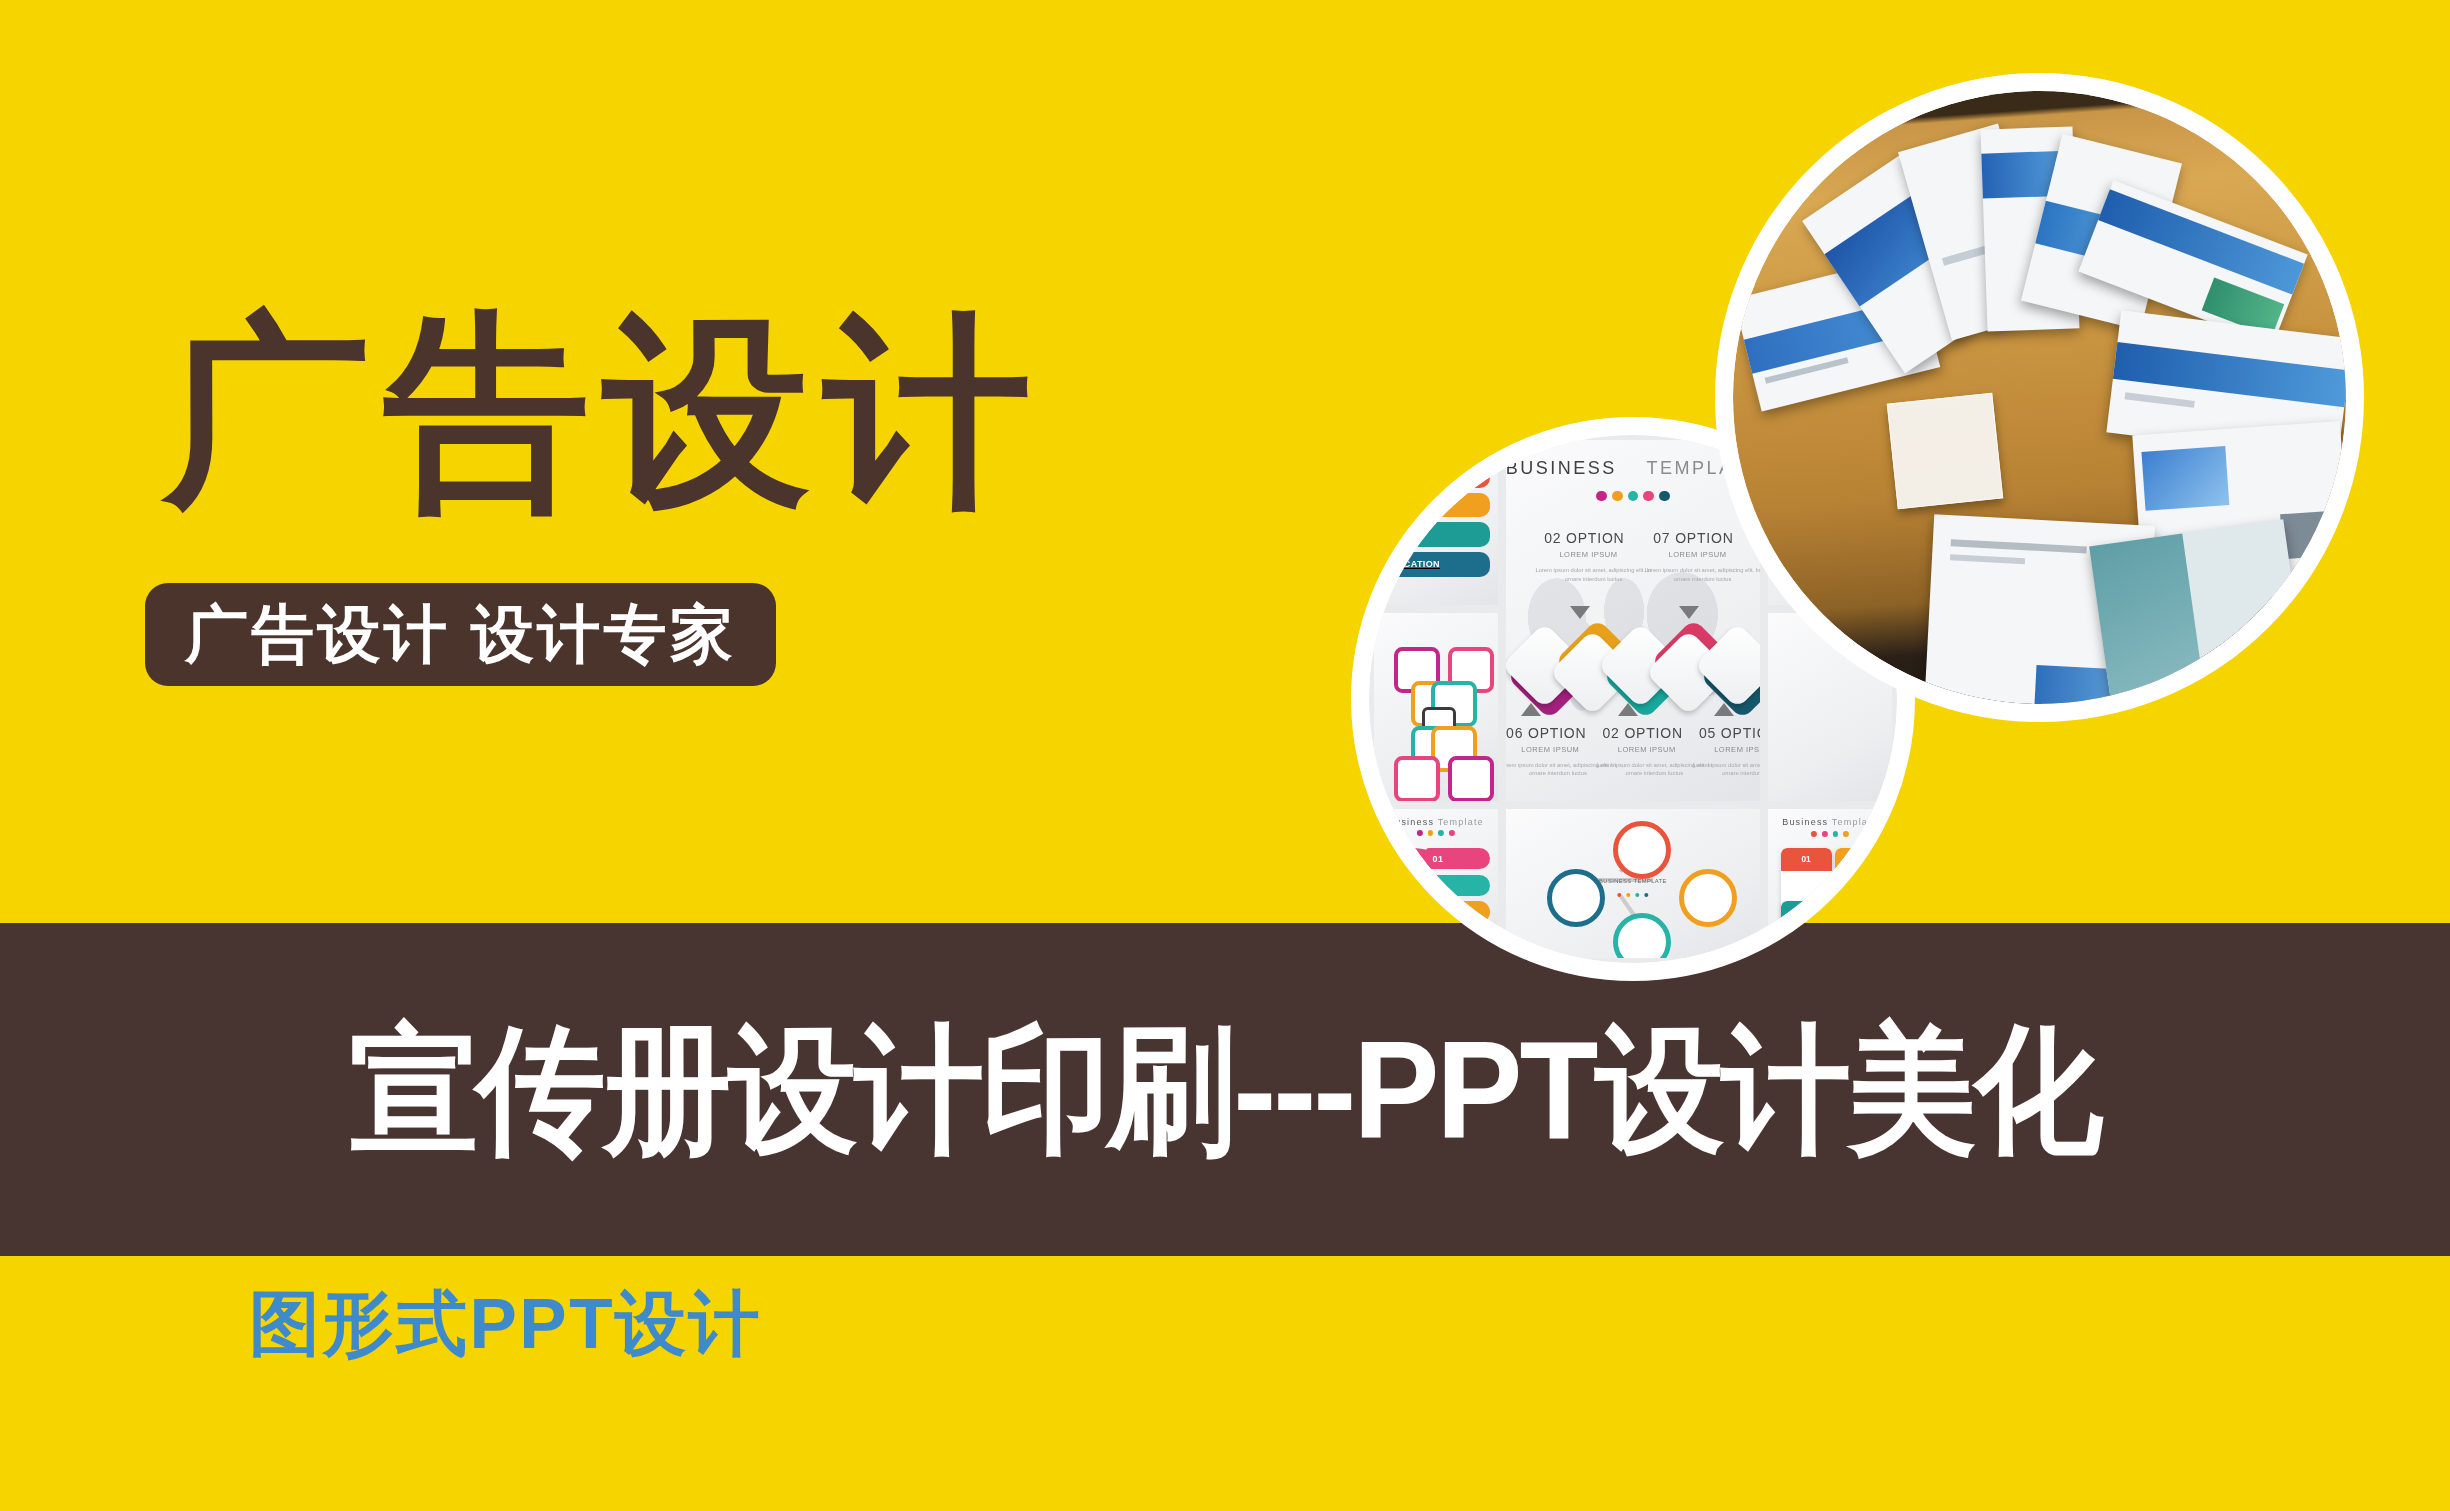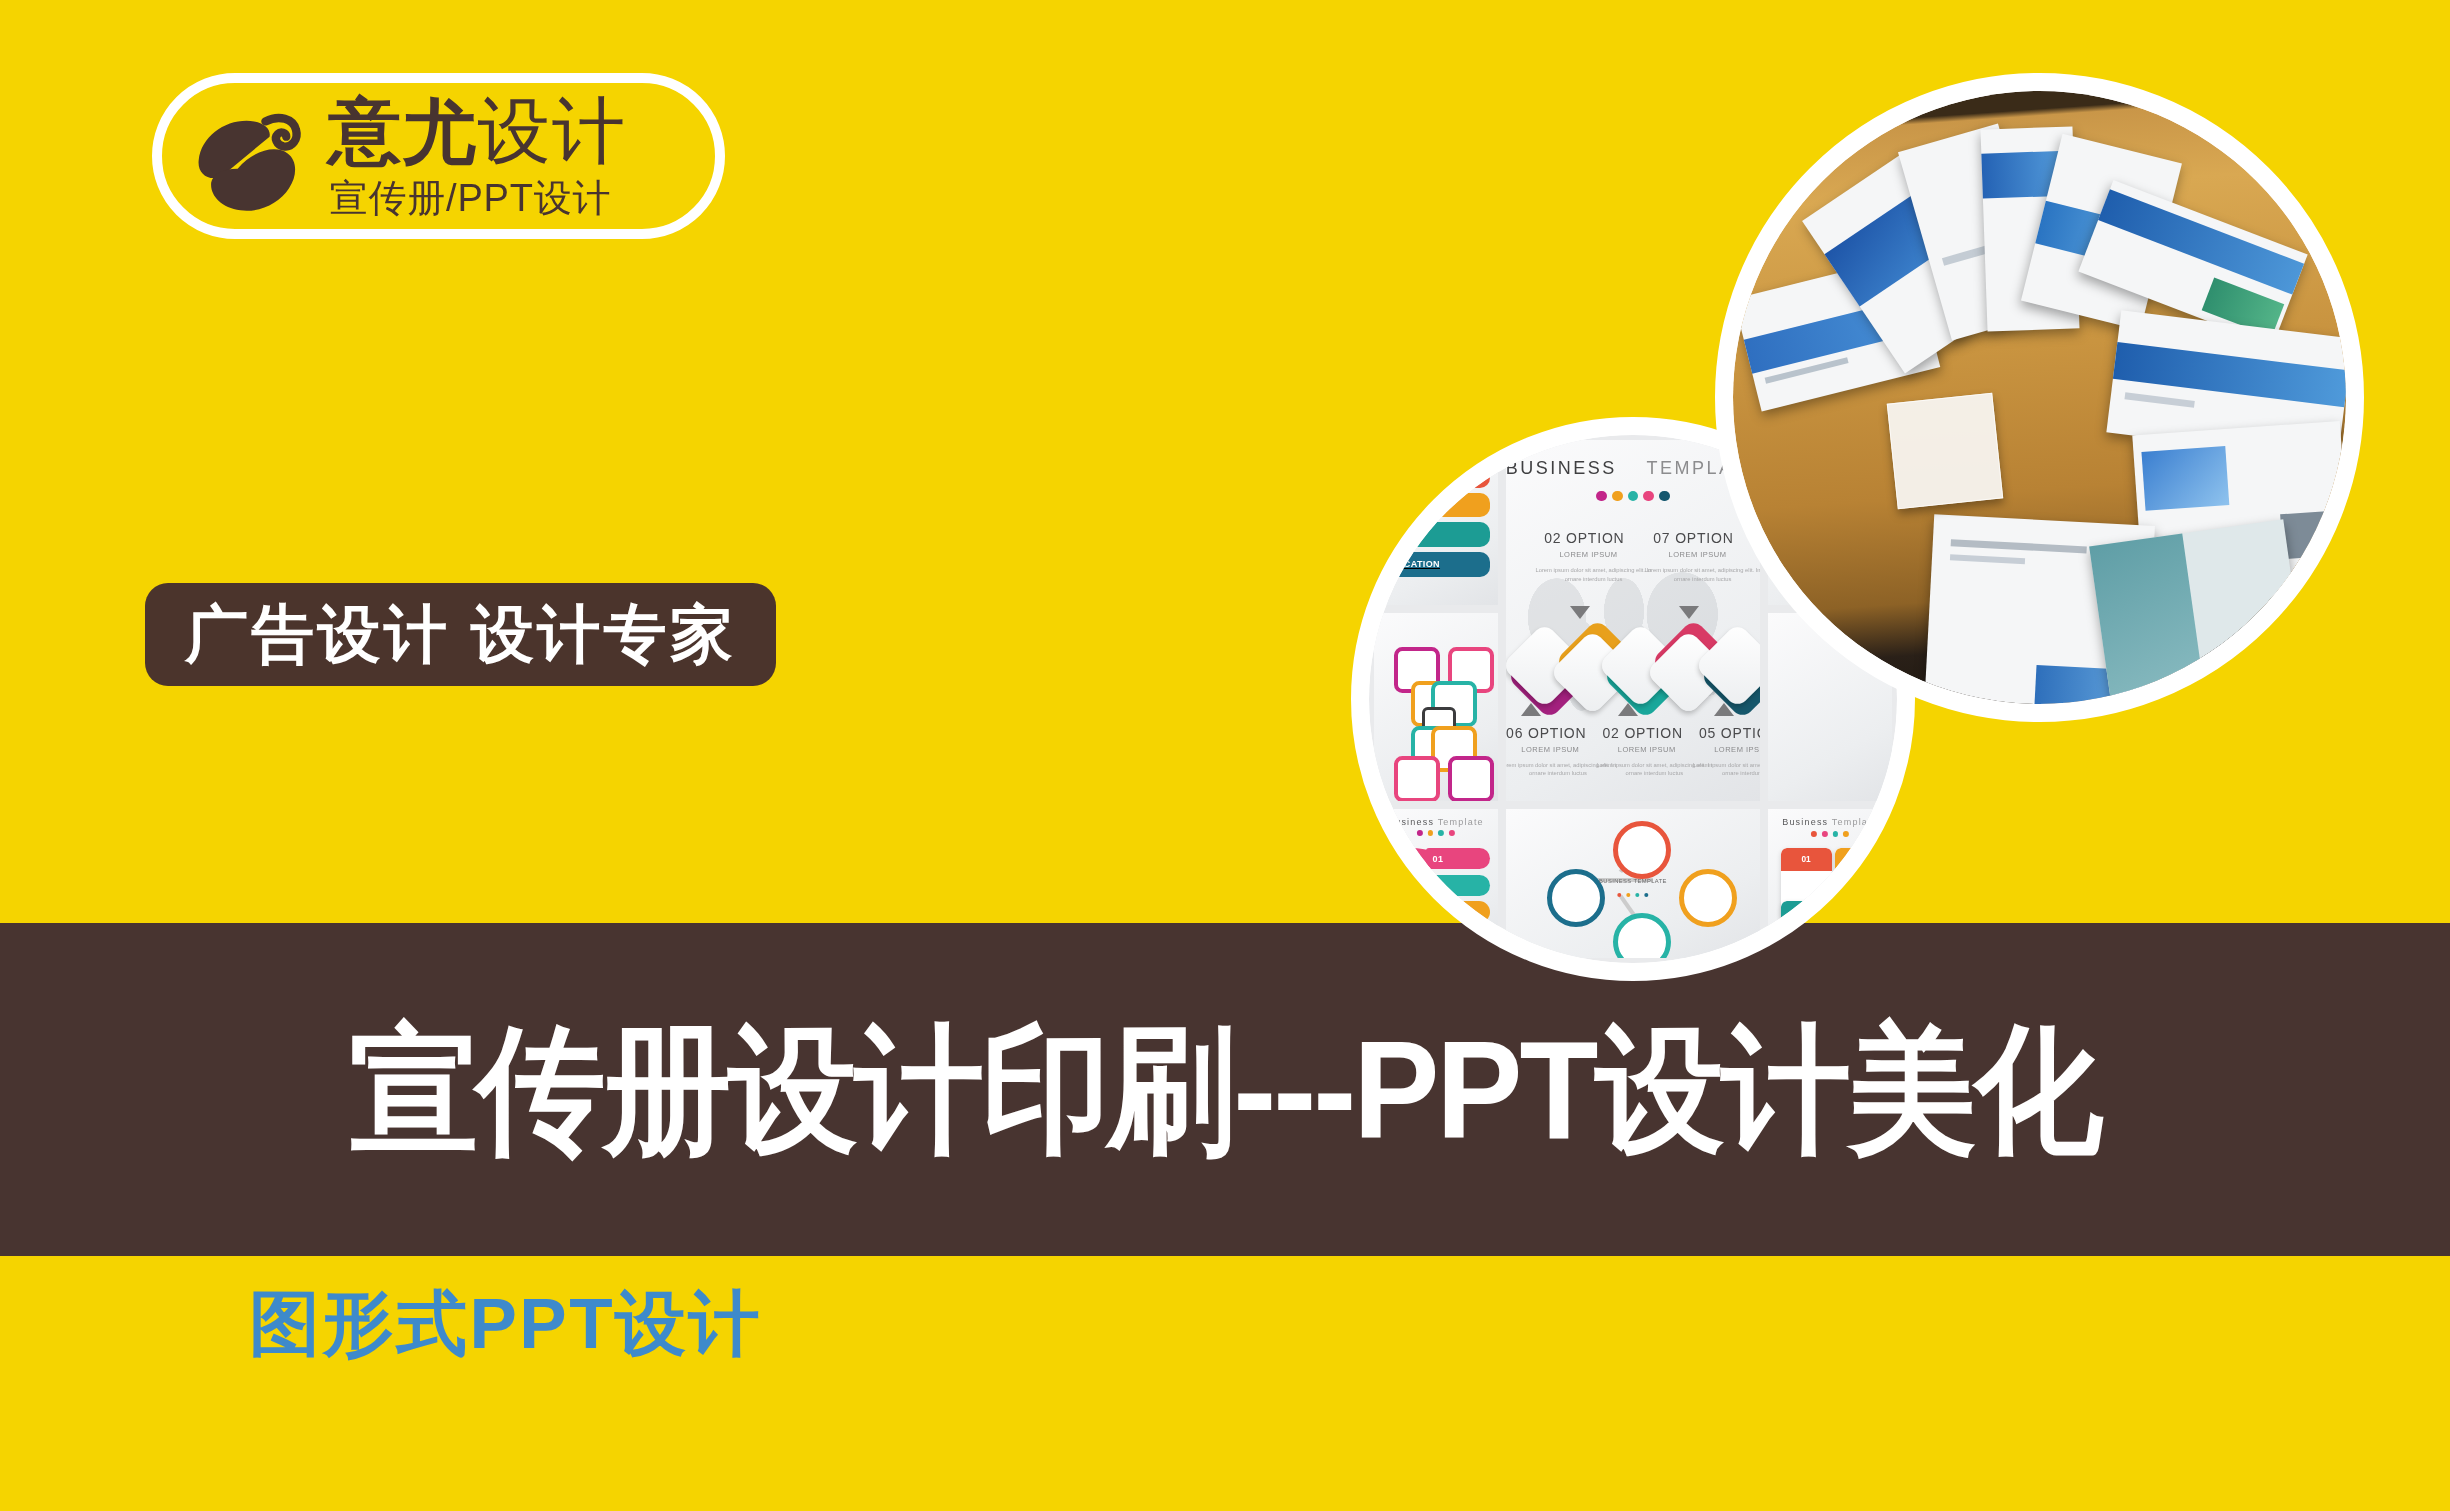--- a/index.html
+++ b/index.html
@@ -453,34 +453,22 @@
             <div class="hd" style="background:#1C6E8C;">
                 <span>04</span>
               </div>
           </div>
         </div>
 
       </div>
     </div>
   </div>
 
-  <div class="logo-badge">
-    <svg class="logo-mark" viewBox="0 0 100 100">
-      <path d="M12 47 C14 28 34 16 52 19 C60 20.5 64 25 63 30 L28 59 C18 62 11 56 12 47 Z" fill="#483430"></path>
-      <path d="M40 53 C52 39 68 36 76 42 C83 47 83 58 77 67 C70 78 55 85 42 83 C28 81 20 72 21 63 C22 57 29 53 40 53 Z" fill="#483430"></path>
-      <path d="M60 19 C70 14 80 17 82 25 C84 32 79 38 73 37 C68 36 66 31 69 28 C71 26 75 27 75 30" fill="none" stroke="#483430" stroke-width="6" stroke-linecap="round"></path>
-    </svg>
-    <div class="logo-text-wrap">
-      <div class="logo-main">
-        <span class="hv">意尤</span><span class="lt">设计</span>
-      </div>
-      <div class="logo-sub">宣传册/PPT设计</div>
-    </div>
-  </div>
-
+
+  <div class="headline">广告设计</div>
 
   <div class="sub-pill">
     <span>广告设计 设计专家</span>
   </div>
 
   <div class="banner-text">
     <span>宣传册设计印刷---PPT设计美化</span>
   </div>
 
   <div class="taglines">

